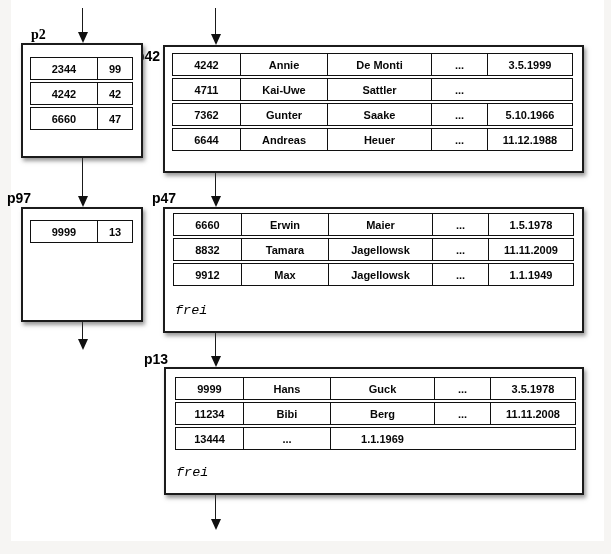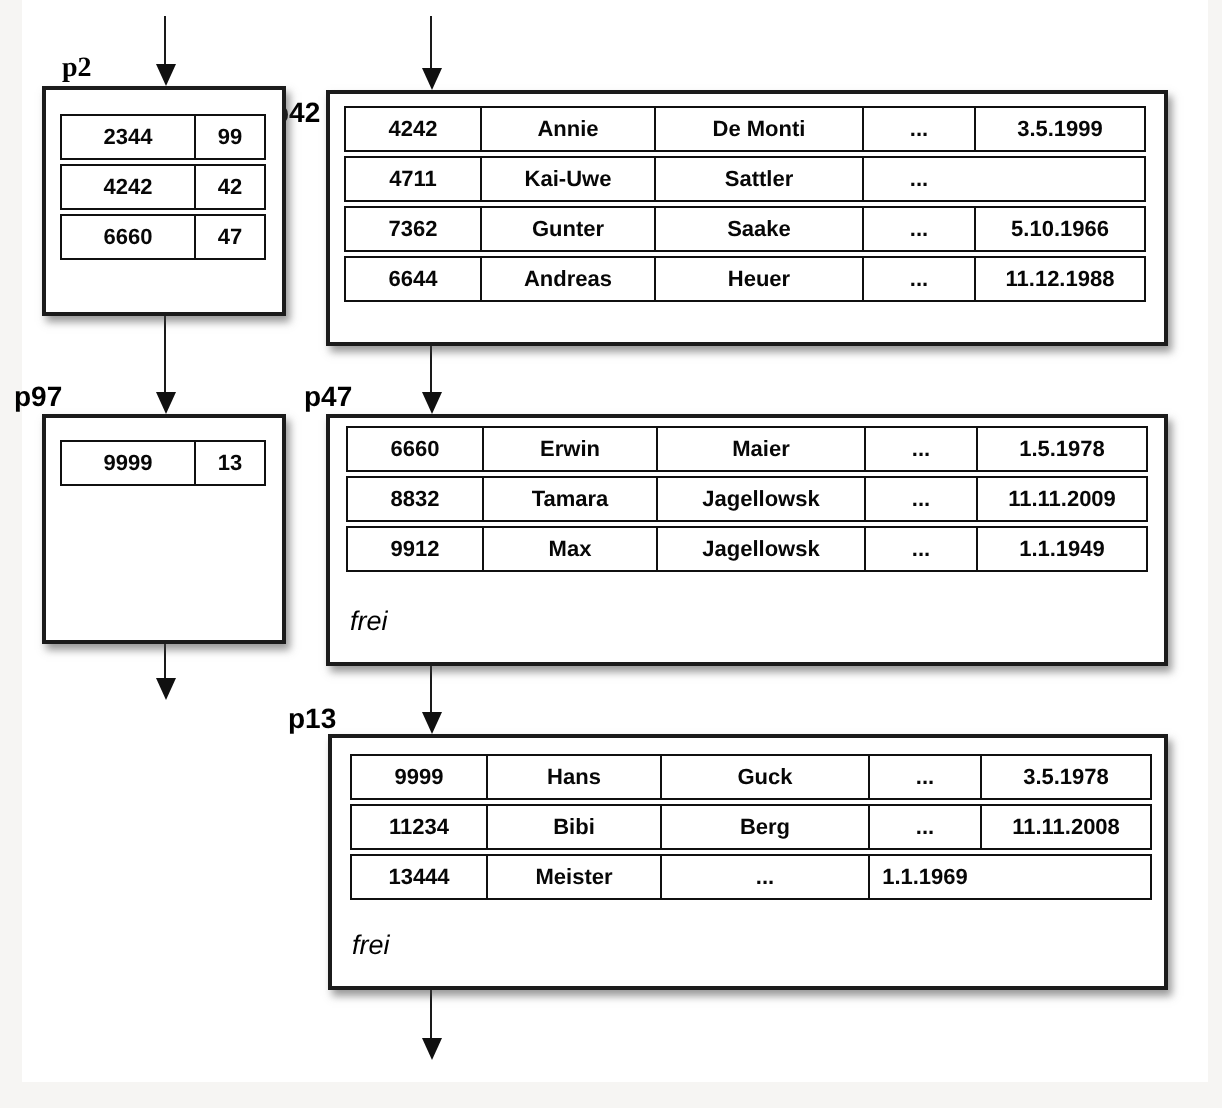--- a/index.html
+++ b/index.html
@@ -24,21 +24,21 @@
   }
   .kv  .trow { grid-template-columns:66px 1fr; width:103px; }
   .rec .trow { grid-template-columns:67px 87px 104px 56px 1fr; width:401px; }
   .tcell {
     display:flex; align-items:center; justify-content:center;
     font-size:11px; font-weight:bold; color:#070707;
     border-left:1.5px solid #101010; overflow:hidden; white-space:nowrap;
   }
   .tcell:first-child { border-left:none; }
 
-  .frei { position:absolute; font-style:italic; font-size:13.5px; color:#000; }
+  .frei { position:absolute; font-style:italic; font-size:13.5px; color:#000;font-family:Liberation Mono, monospace; }
 
   .arrow { position:absolute; width:11px; }
   .arrow .shaft { position:absolute; left:4.6px; top:0; bottom:8px; width:1.6px; background:#1a1a1a; }
   .arrow .ahead {
     position:absolute; left:0.5px; bottom:0; width:0; height:0;
     border-left:5px solid transparent; border-right:5px solid transparent;
     border-top:11px solid #101010;
   }
 </style>
 </head>
@@ -177,19 +177,18 @@
       </div>
       <div class="trow">
         <div class="tcell">11234</div>
         <div class="tcell">Bibi</div>
         <div class="tcell">Berg</div>
         <div class="tcell">...</div>
         <div class="tcell">11.11.2008</div>
       </div>
       <div class="trow">
         <div class="tcell">13444</div>
-        <div class="tcell">Meister</div>
         <div class="tcell">...</div>
         <div class="tcell">1.1.1969</div>
       </div>
     </div>
   <div class="frei" style="left:10px; top:96px;">frei</div>
 </div>
 
 </body></html>

